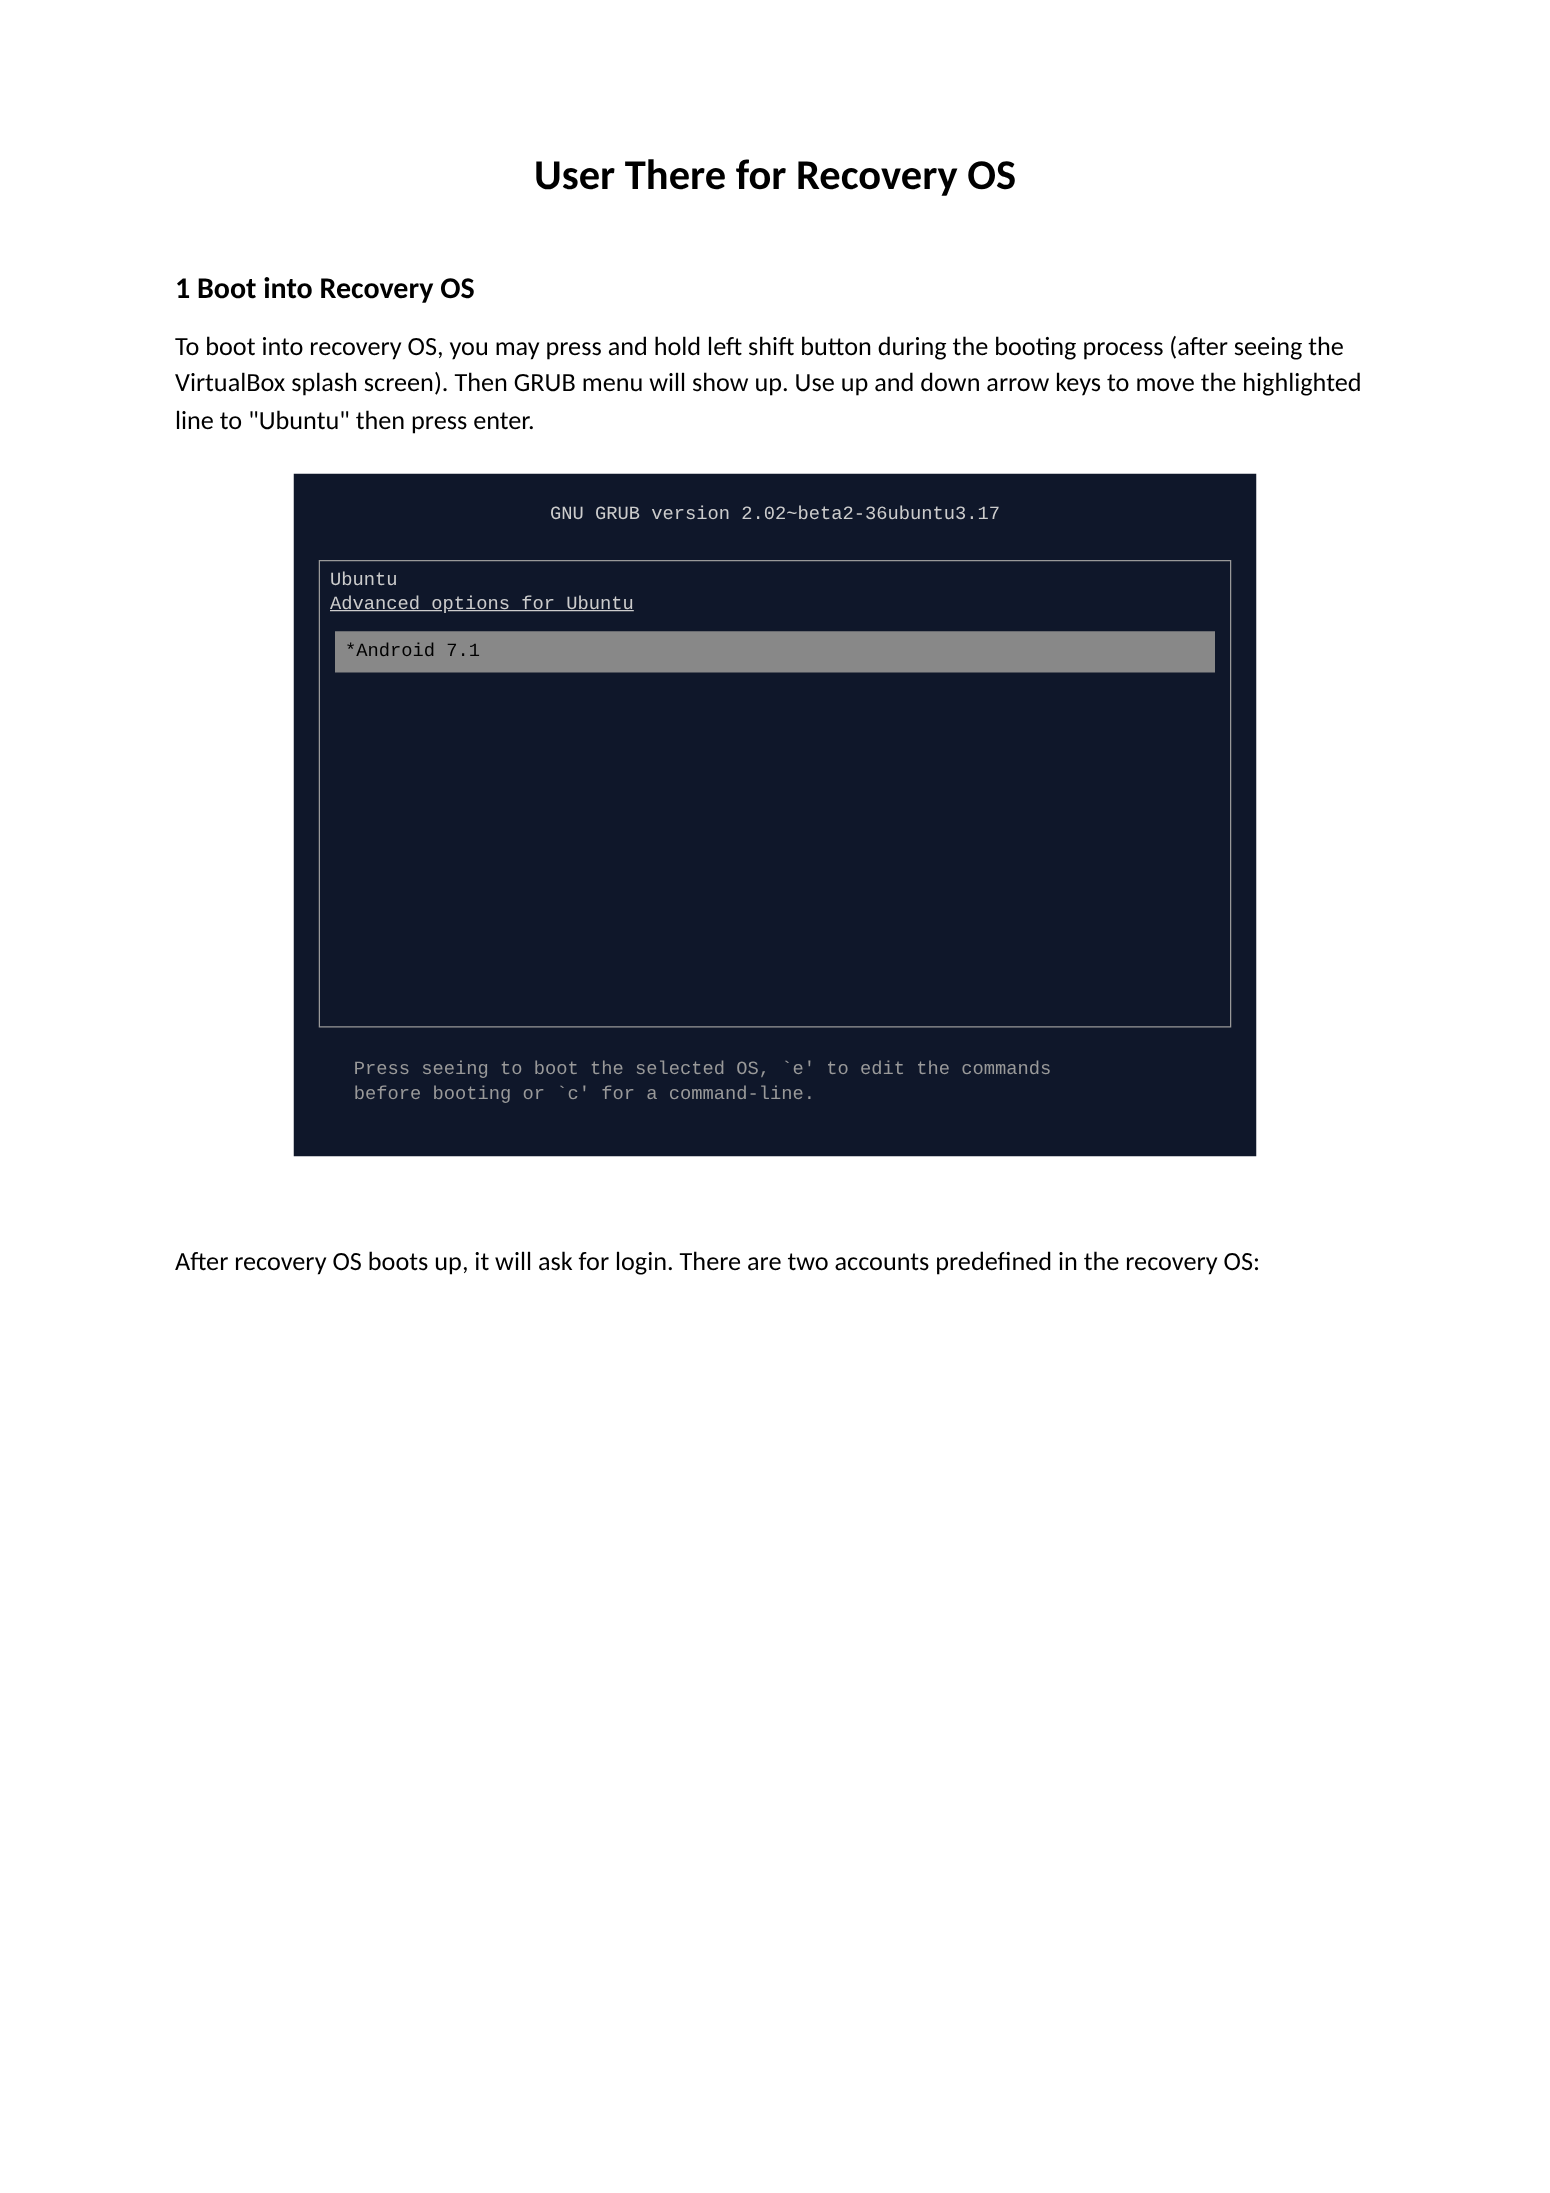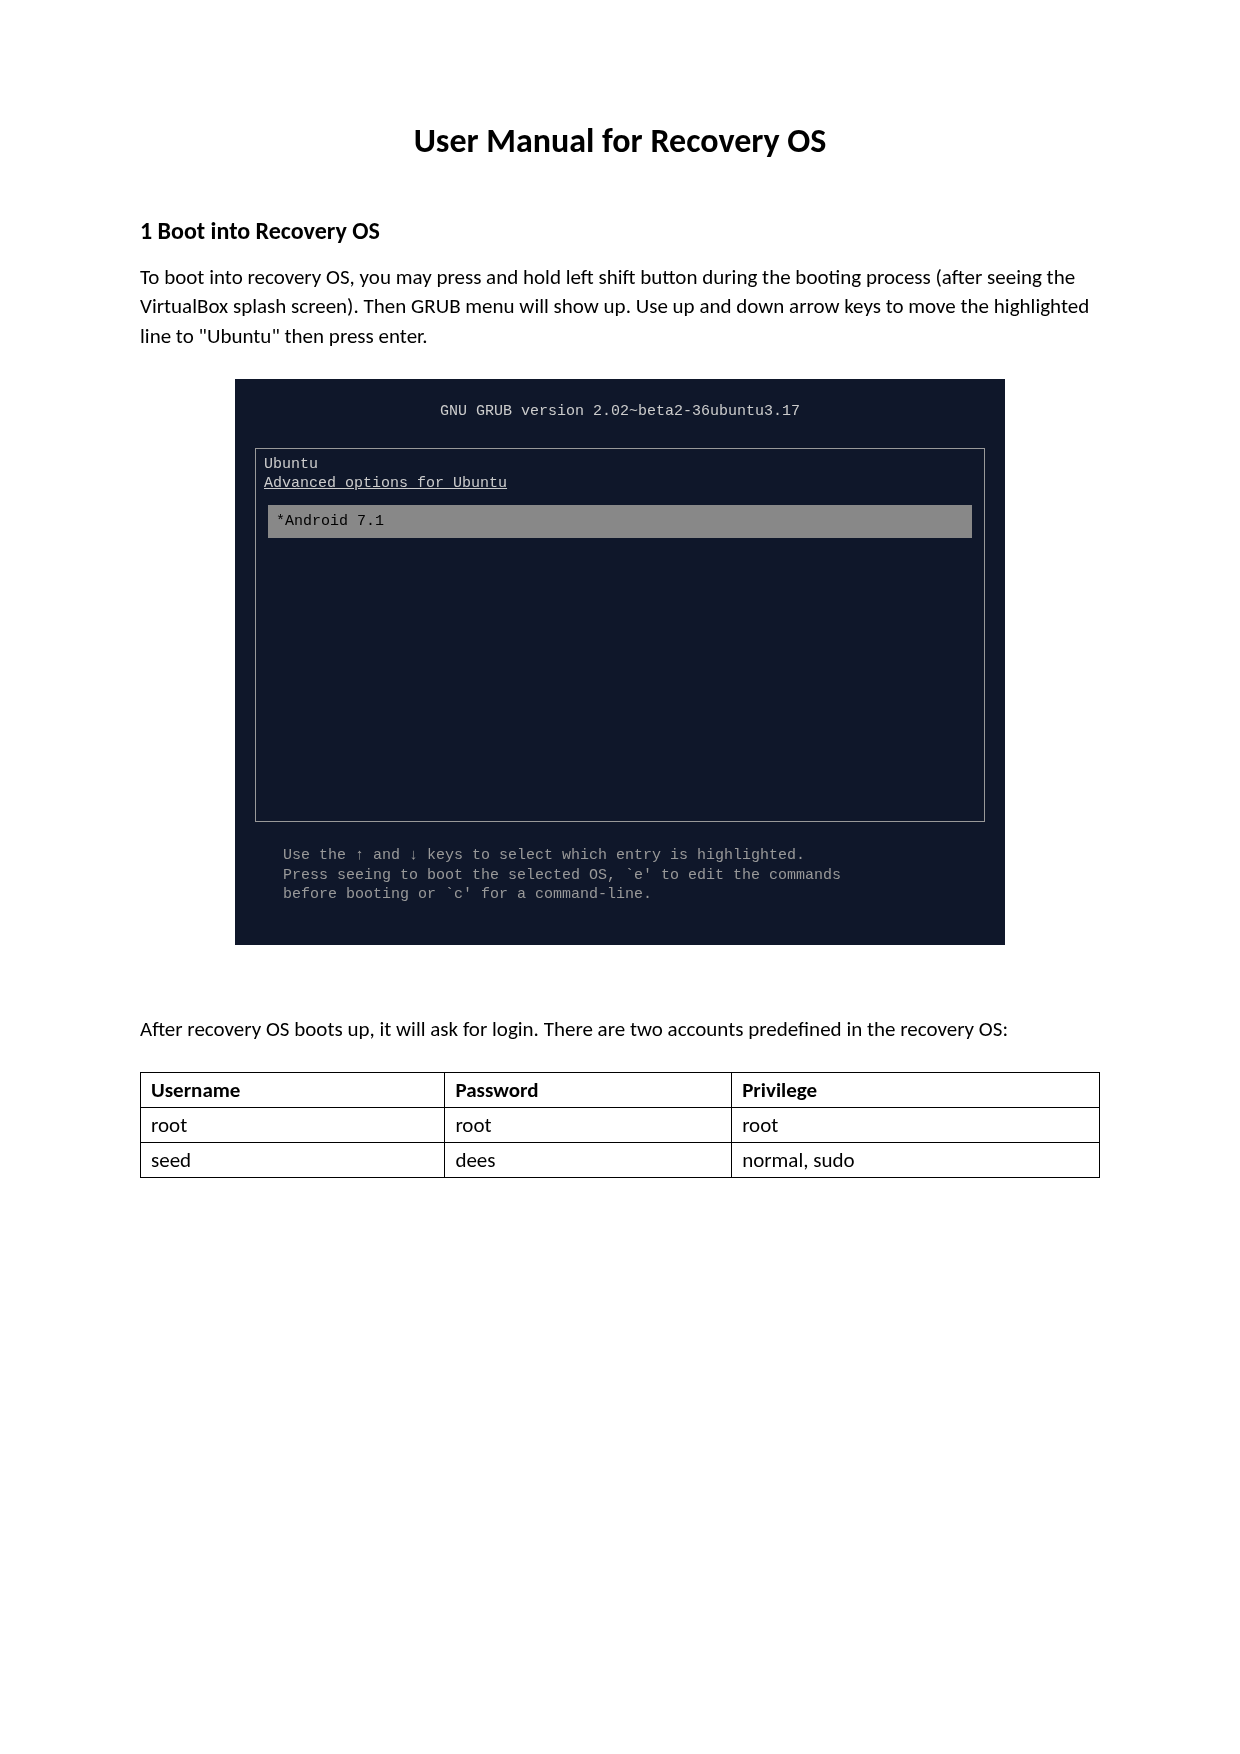--- a/index.html
+++ b/index.html
@@ -86,57 +86,35 @@
     .accounts-table th {
       font-weight: bold;
     }
     .section2 {
       margin-top: 0;
     }
   </style>
 </head>
 <body>
 
-<h1 class="page-title">User Manual for Recovery OS</h1>
+<h1 class="page-title">User There for Recovery OS</h1>
 
 <h2 class="section-heading">1 Boot into Recovery OS</h2>
 
 <p class="body-text">To boot into recovery OS, you may press and hold left shift button during the booting process (after seeing the VirtualBox splash screen). Then GRUB menu will show up. Use up and down arrow keys to move the highlighted line to "Ubuntu" then press enter.</p>
 
 <div class="grub-screenshot">
   <div class="grub-header">GNU GRUB  version 2.02~beta2-36ubuntu3.17</div>
   <div class="grub-menu-box">
     <div class="grub-item">Ubuntu</div>
     <div class="grub-item underlined">Advanced options for Ubuntu</div>
     <div class="grub-item selected">*Android 7.1</div>
   </div>
   <div class="grub-hints">
-    <div>Use the ↑ and ↓ keys to select which entry is highlighted.</div>
     <div>Press seeing to boot the selected OS, `e' to edit the commands</div>
     <div>before booting or `c' for a command-line.</div>
   </div>
 </div>
 
 <div class="section2">
   <p class="body-text">After recovery OS boots up, it will ask for login. There are two accounts predefined in the recovery OS:</p>
 
-  <table class="accounts-table">
-    <thead>
-      <tr>
-        <th>Username</th>
-        <th>Password</th>
-        <th>Privilege</th>
-      </tr>
-    </thead>
-    <tbody>
-      <tr>
-        <td>root</td>
-        <td>root</td>
-        <td>root</td>
-      </tr>
-      <tr>
-        <td>seed</td>
-        <td>dees</td>
-        <td>normal, sudo</td>
-      </tr>
-    </tbody>
-  </table>
 </div>
 
 </body></html>

